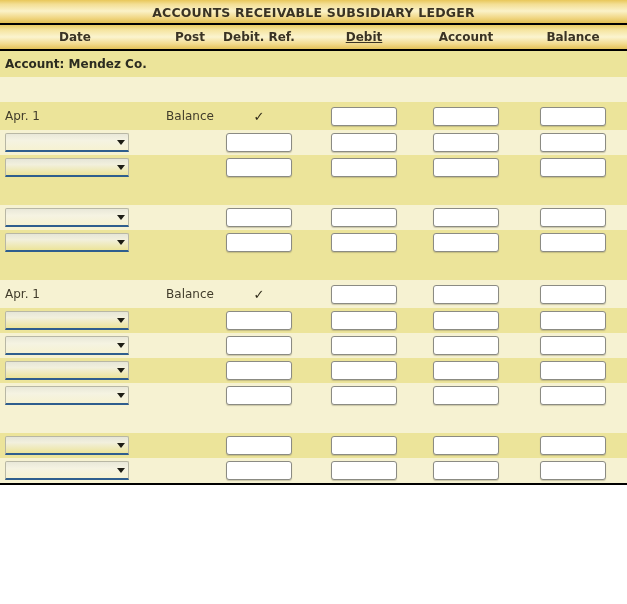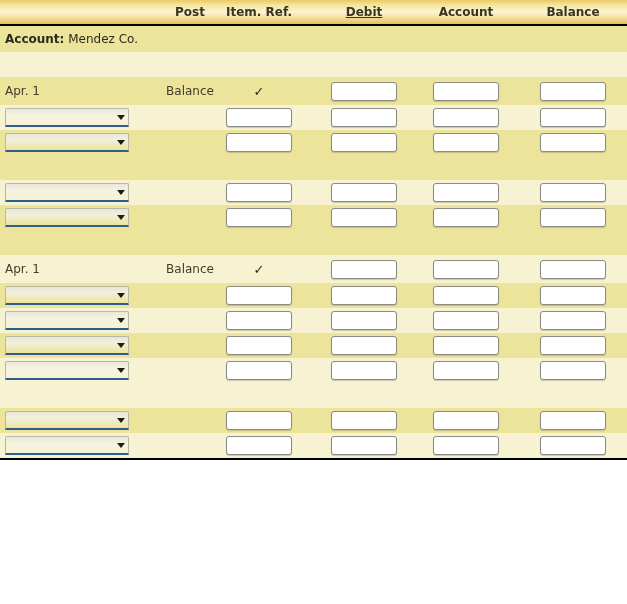--- a/index.html
+++ b/index.html
@@ -84,21 +84,21 @@
     height: 26px;
     line-height: 26px;
     background: #ece49a;
     padding-left: 5px;
     box-sizing: border-box;
     font-size: 12px;
     color: #2b2b20;
     white-space: nowrap;
   }
   .acct-row .acct-key { font-weight: bold; }
-  .acct-row .acct-val { font-weight: normal; }
+  .acct-row .acct-val { font-weight: bold; }
 
   
   .spacer-row { height: 25px; }
   .spacer-row.light { background: #f6f2d2; }
   .spacer-row.dark  { background: #ece49a; }
 
   
   .cell {
     position: absolute;
     top: 0;
@@ -178,24 +178,26 @@
     height: 2px;
     background: #000000;
     width: 627px;
   }
 </style>
 </head>
 <body>
 
 <div class="ledger">
 
+  <div class="title-bar">ACCOUNTS RECEIVABLE SUBSIDIARY LEDGER</div>
 
   <div class="col-header">
+      <div class="ch" style="left: 0px; width: 150px;">Date</div>
       <div class="ch" style="left: 150px; width: 80px;">Post</div>
-      <div class="ch" style="left: 218px; width: 82px;">Item. Ref.</div>
+      <div class="ch" style="left: 218px; width: 82px;">Debit. Ref.</div>
       <div class="ch" style="left: 318px; width: 92px; text-decoration: underline;">Debit</div>
       <div class="ch" style="left: 420px; width: 92px;">Account</div>
       <div class="ch" style="left: 522px; width: 102px;">Balance</div>
     </div>
 
   <div id="ledger-body">
       <div class="acct-row"><span class="acct-key">Account:</span><span class="acct-val"> Mendez Co.</span></div>
       <div class="spacer-row light"></div>
       <div class="row dark tall">
         <div class="cell left" style="left: 0px; width: 150px;">

